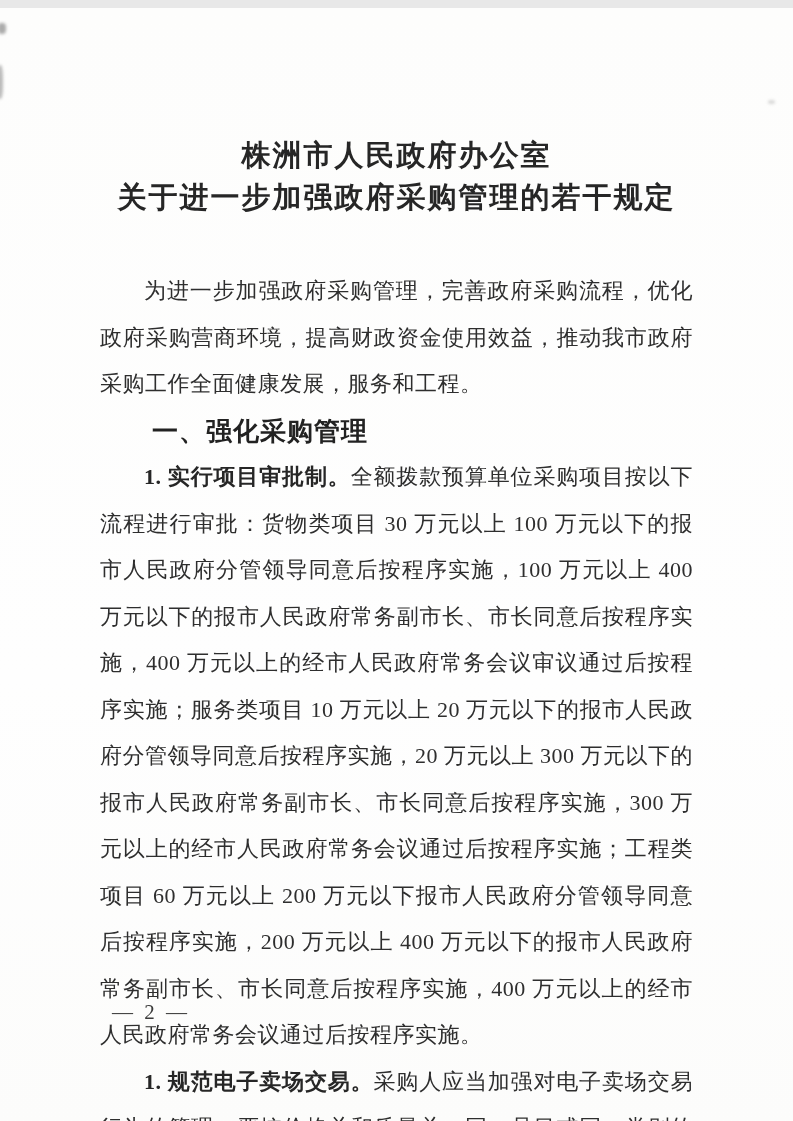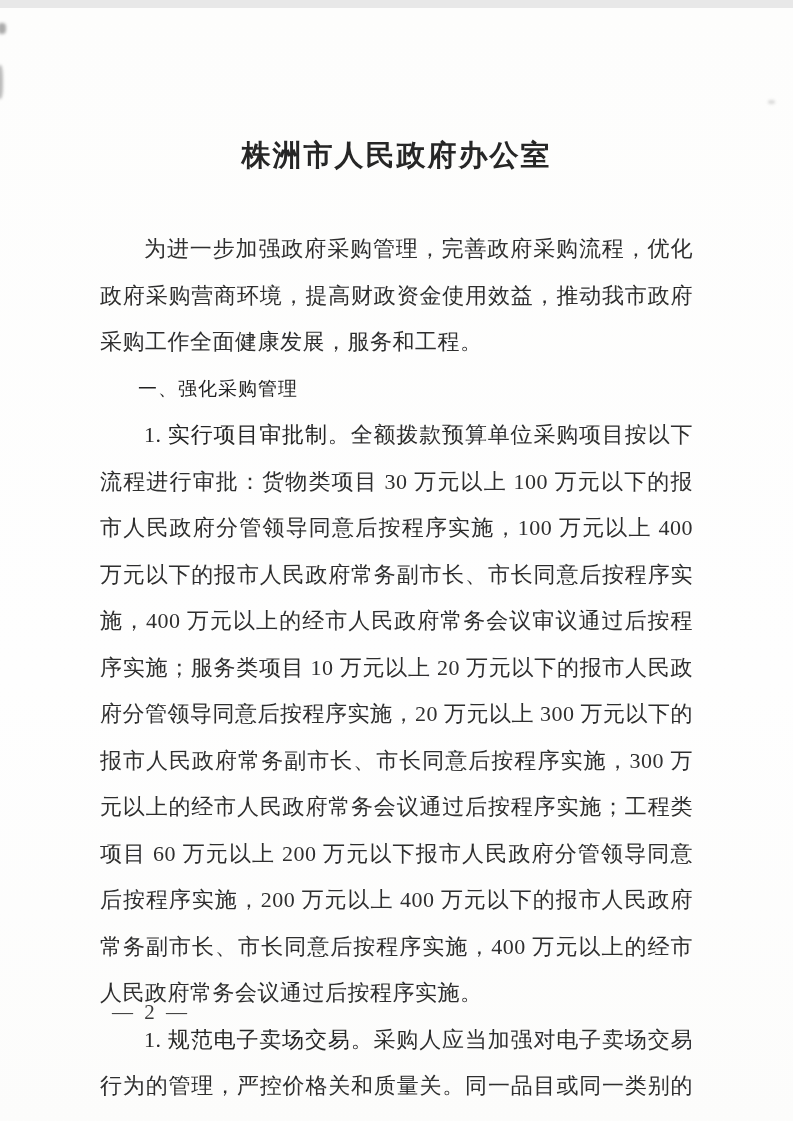--- a/index.html
+++ b/index.html
@@ -40,28 +40,28 @@
     letter-spacing: 0.5px;
     text-align: justify;
   }
   .para {
     margin: 0;
     text-indent: 2em;
   }
   .section-heading {
     margin: 0;
     text-indent: 2em;
-    font-weight: 400;
+    font-weight: 700;
     letter-spacing: 1px;
     font-family: "Liberation Sans", "DejaVu Sans", sans-serif;
-    font-size: 19px;
+    font-size: 26px;
     color: #222;
   }
   .lead {
-    font-weight: 400;
+    font-weight: 700;
     color: #262626;
   }
   .page-number {
     position: absolute;
     left: 112px;
     top: 992px;
     font-size: 21px;
     letter-spacing: 3px;
     color: #3a3a3a;
   }
@@ -81,20 +81,21 @@
 
 <div class="page">
 
   <div class="smudge smudge-a"></div>
   <div class="smudge smudge-b"></div>
   <div class="smudge smudge-c"></div>
 
   <div class="content">
 
     <h1 class="title">株洲市人民政府办公室</h1>
+    <h1 class="title">关于进一步加强政府采购管理的若干规定</h1>
 
     <div class="body-block">
 
       <p class="para">为进一步加强政府采购管理，完善政府采购流程，优化政府采购营商环境，提高财政资金使用效益，推动我市政府采购工作全面健康发展，服务和工程。</p>
 
       <p class="section-heading">一、强化采购管理</p>
 
       <p class="para"><span class="lead">1. 实行项目审批制。</span><span>全额拨款预算单位采购项目按以下流程进行审批：货物类项目 30 万元以上 100 万元以下的报市人民政府分管领导同意后按程序实施，100 万元以上 400 万元以下的报市人民政府常务副市长、市长同意后按程序实施，400 万元以上的经市人民政府常务会议审议通过后按程序实施；服务类项目 10 万元以上 20 万元以下的报市人民政府分管领导同意后按程序实施，20 万元以上 300 万元以下的报市人民政府常务副市长、市长同意后按程序实施，300 万元以上的经市人民政府常务会议通过后按程序实施；工程类项目 60 万元以上 200 万元以下报市人民政府分管领导同意后按程序实施，200 万元以上 400 万元以下的报市人民政府常务副市长、市长同意后按程序实施，400 万元以上的经市人民政府常务会议通过后按程序实施。</span></p>
 
       <p class="para"><span class="lead">1. 规范电子卖场交易。</span><span>采购人应当加强对电子卖场交易行为的管理，严控价格关和质量关。同一品目或同一类别的货物年度采购预算金额或单笔（项）金额达到 5 万元以上，服务和工程</span></p>

